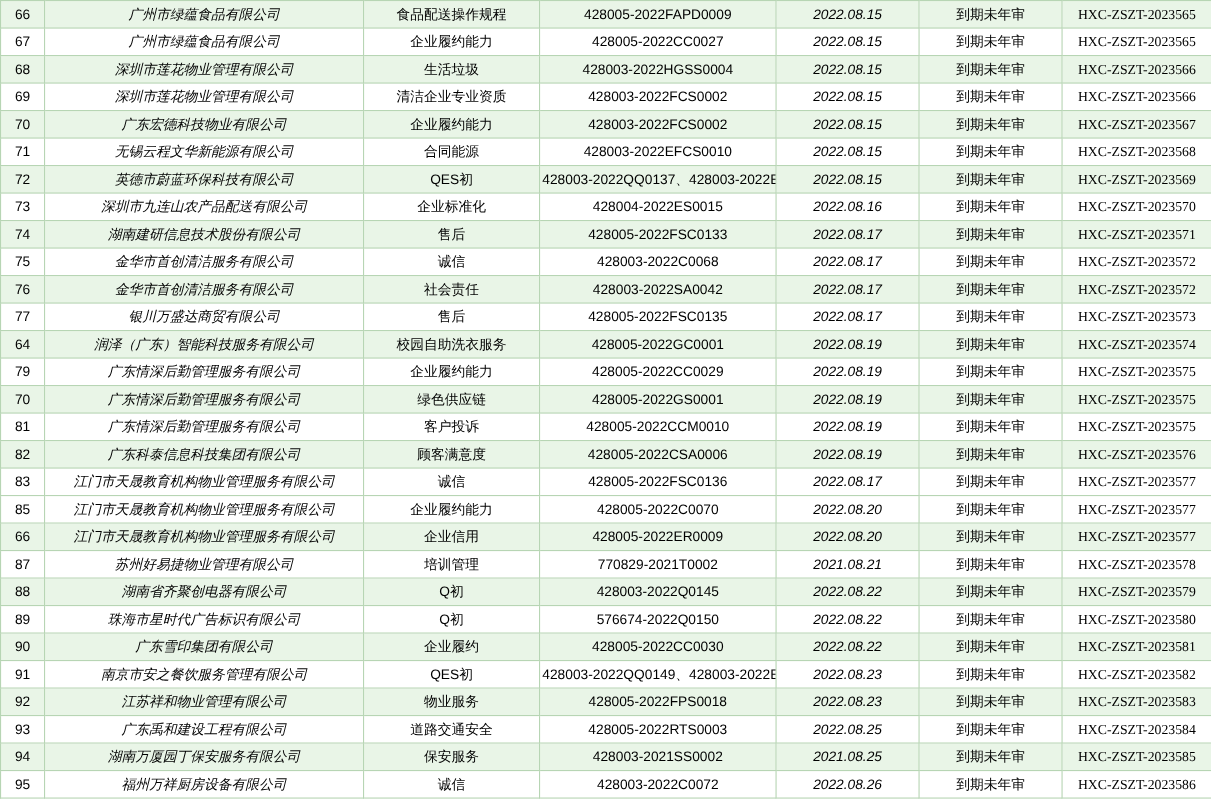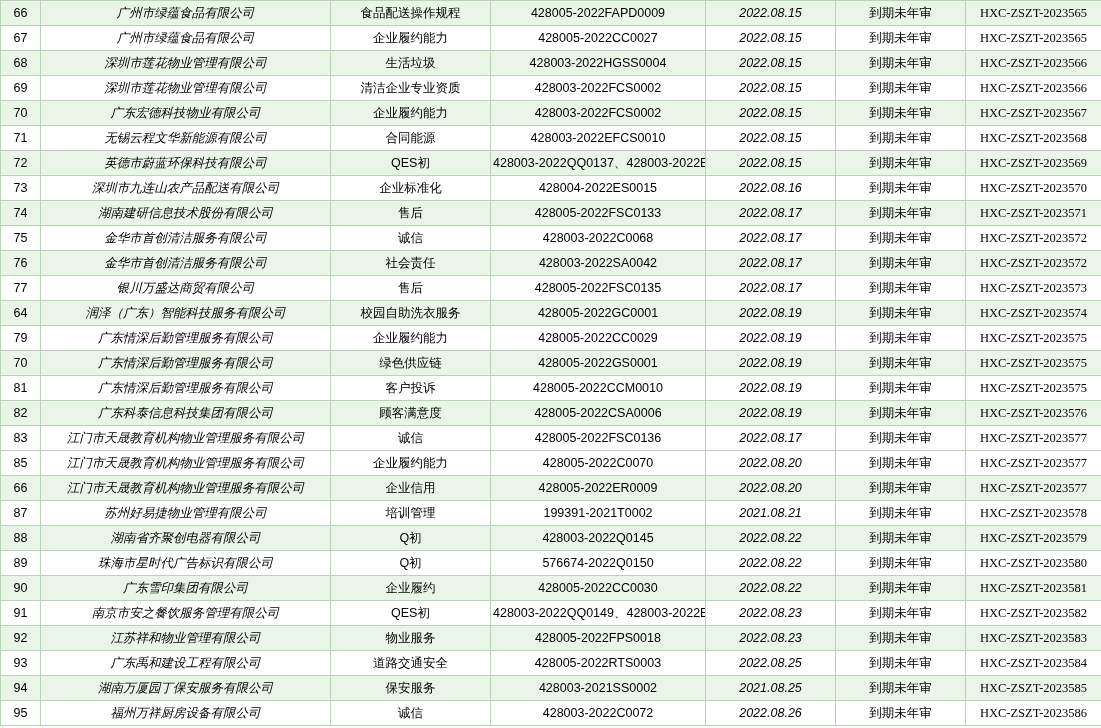--- a/index.html
+++ b/index.html
@@ -239,21 +239,21 @@
         <td class="cell-type">企业信用</td>
         <td class="cell-code">428005-2022ER0009</td>
         <td class="cell-date">2022.08.20</td>
         <td class="cell-status">到期未年审</td>
         <td class="cell-cert">HXC-ZSZT-2023577</td>
       </tr>
       <tr class="row-even">
         <td class="cell-index">87</td>
         <td class="cell-name">苏州好易捷物业管理有限公司</td>
         <td class="cell-type">培训管理</td>
-        <td class="cell-code">199391-2021T0002</td>
+        <td class="cell-code">770829-2021T0002</td>
         <td class="cell-date">2021.08.21</td>
         <td class="cell-status">到期未年审</td>
         <td class="cell-cert">HXC-ZSZT-2023578</td>
       </tr>
       <tr class="row-odd">
         <td class="cell-index">88</td>
         <td class="cell-name">湖南省齐聚创电器有限公司</td>
         <td class="cell-type">Q初</td>
         <td class="cell-code">428003-2022Q0145</td>
         <td class="cell-date">2022.08.22</td>

